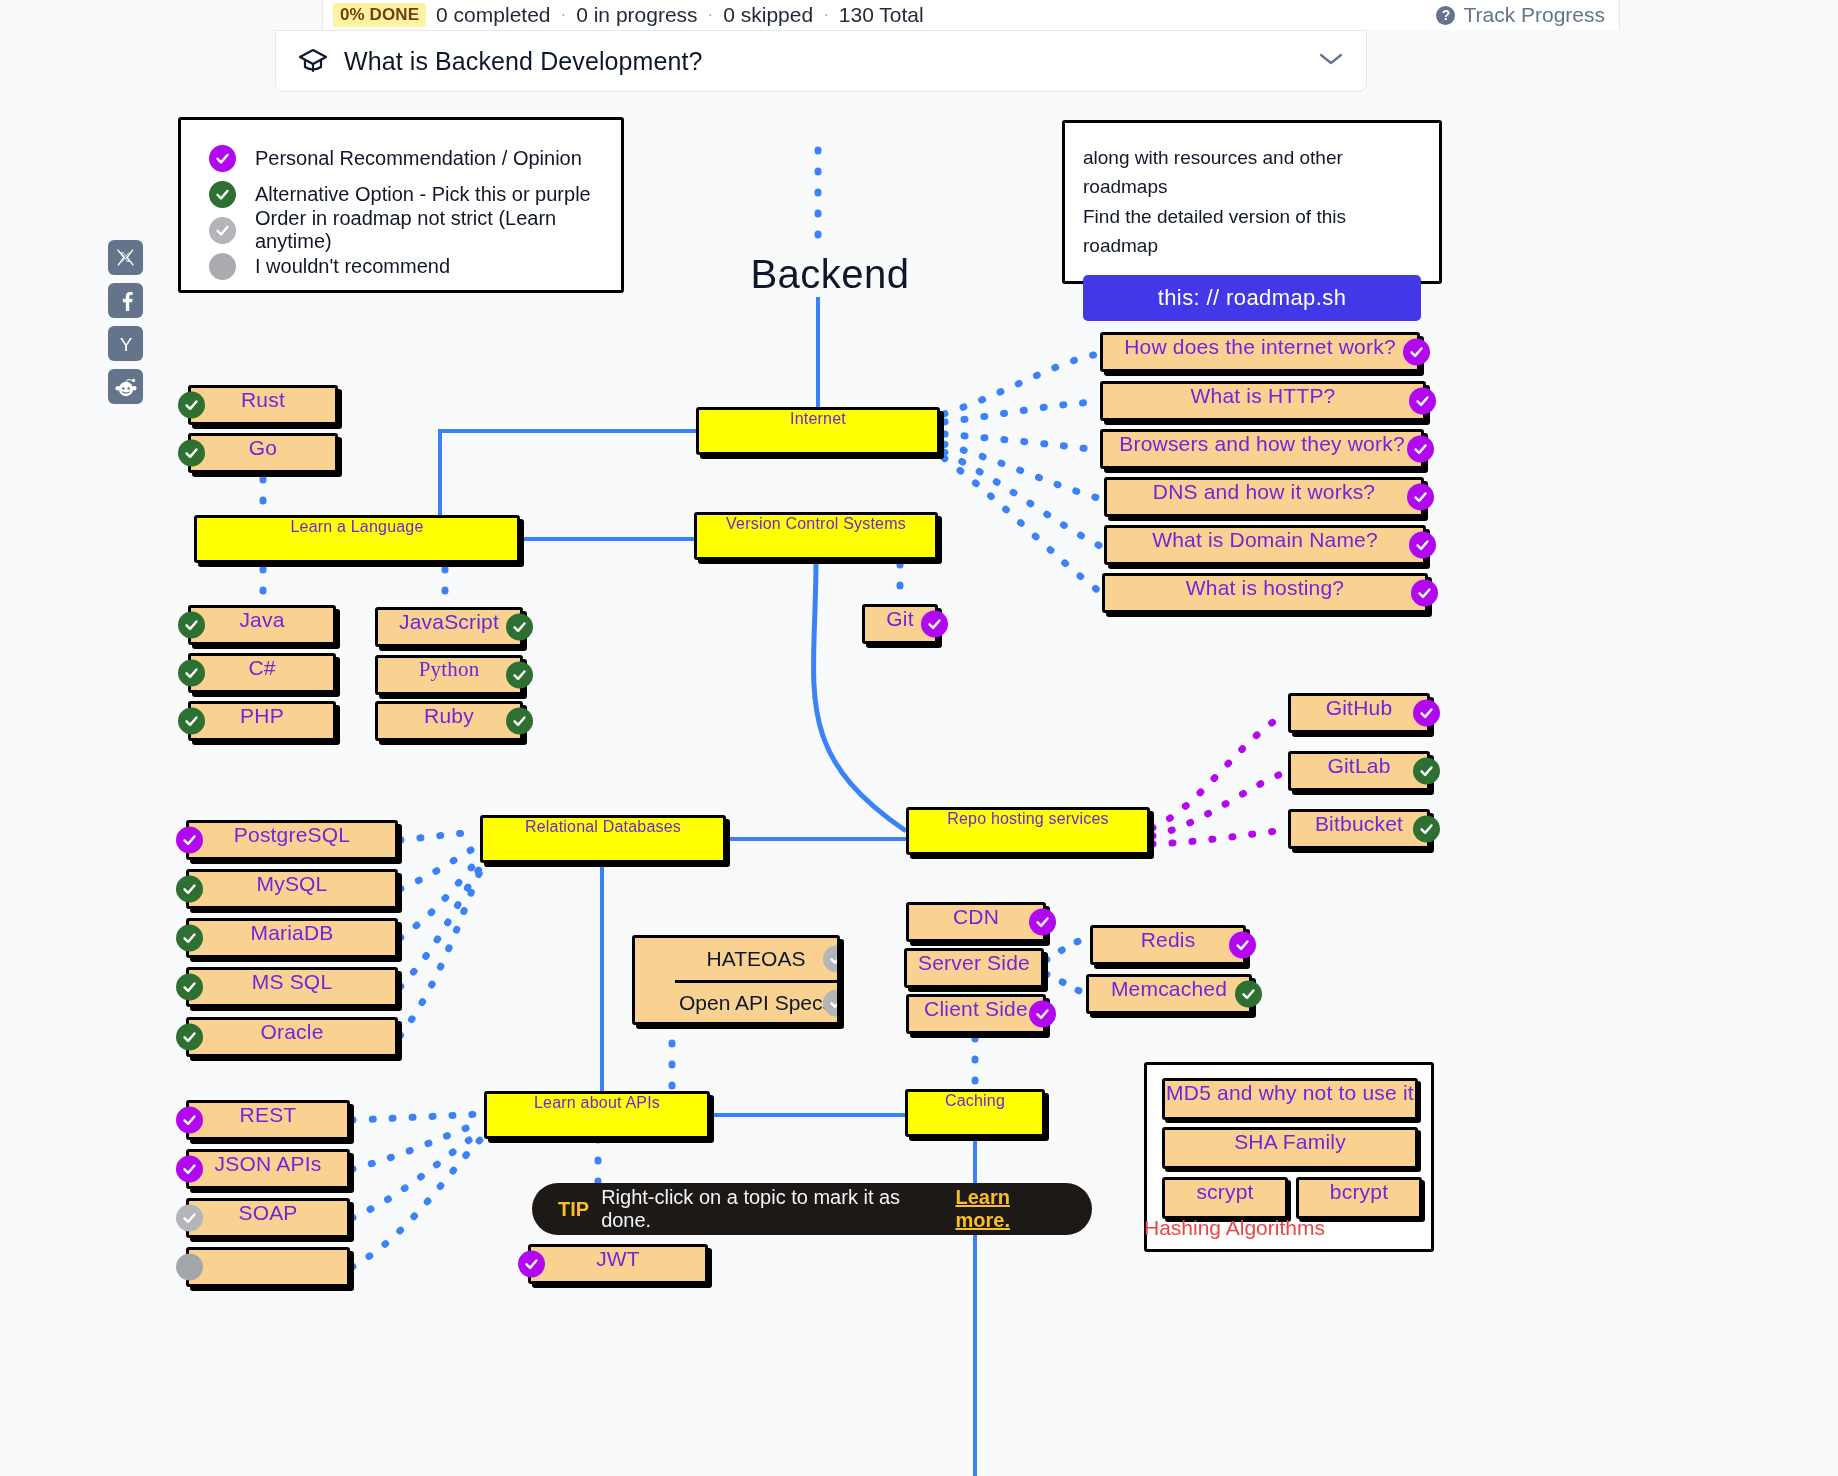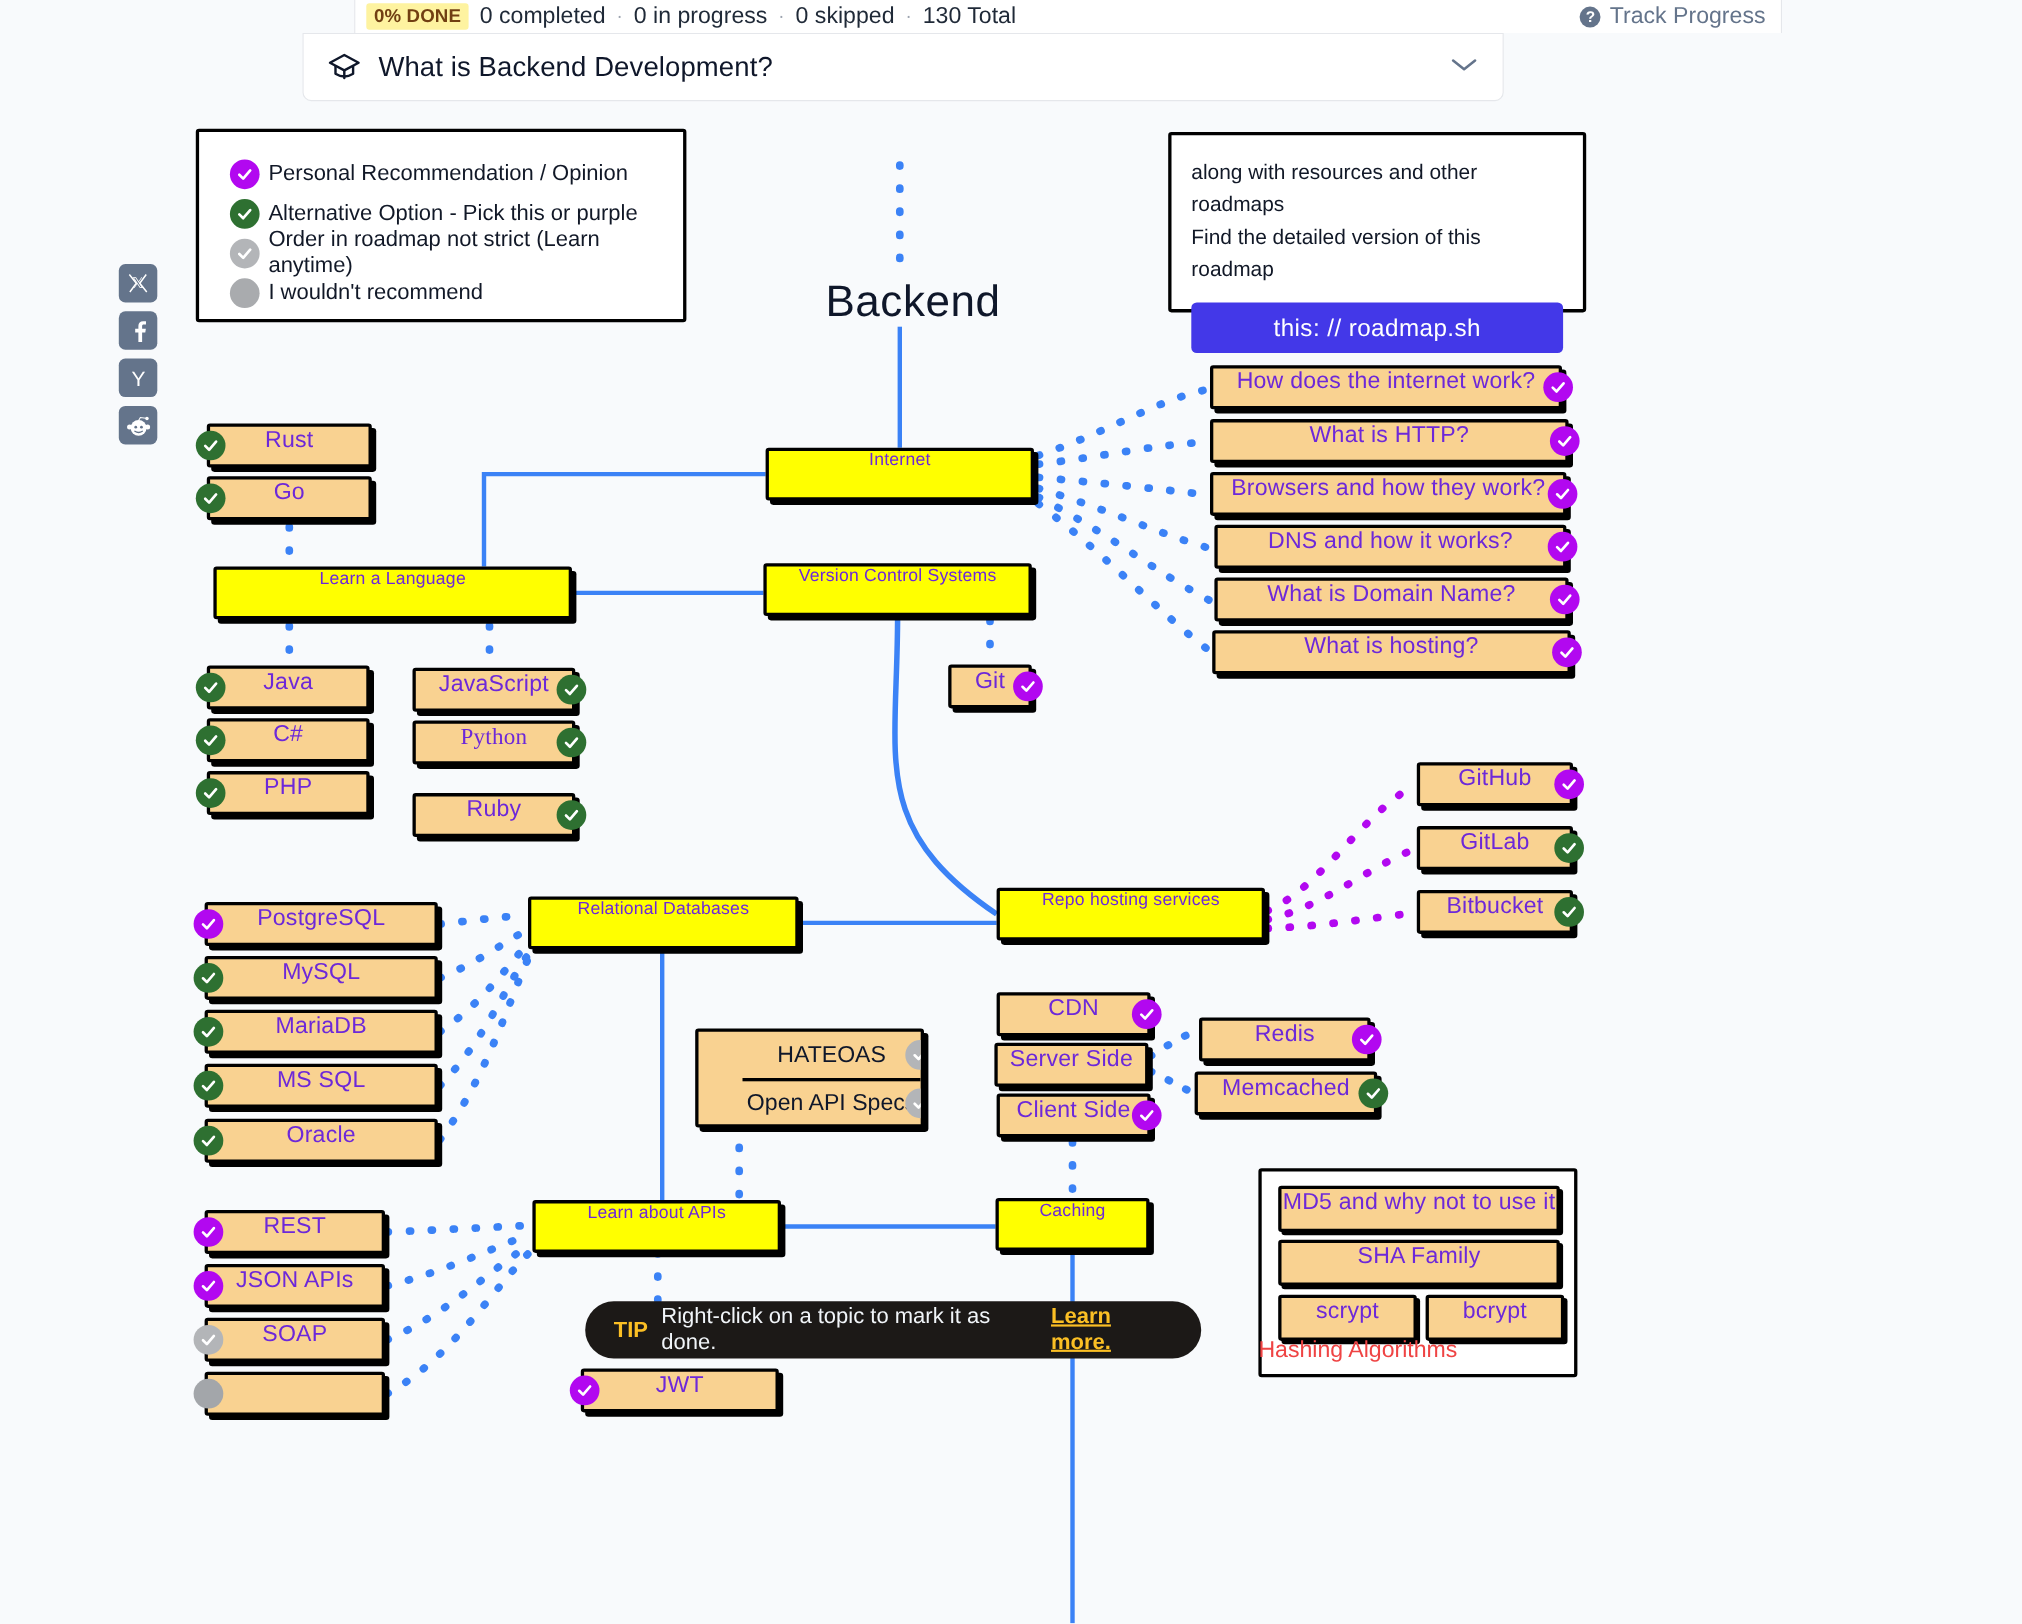--- a/index.html
+++ b/index.html
@@ -78,21 +78,21 @@
   .chk.grey   { background: #b3b5b8; }
   .chk.grey-plain { background: #a3a6aa; }
   .chk svg { width: 17px; height: 17px; }
 
   
   .legend {
     position: absolute; left: 178px; top: 25px; width: 446px; height: 176px;
     background: #fff; border: 3px solid #000; border-radius: 3px;
     padding: 20px 0 0 28px;
   }
-  .legend-row { display: flex; align-items: center; height: 36px; gap: 8px; }
+  .legend-row { display: flex; align-items: center; height: 36px; gap: 19px; }
   .legend-dot { width: 27px; height: 27px; border-radius: 50%; display: flex; align-items: center; justify-content: center; flex: none; }
   .legend-dot.purple { background: #b208f0; }
   .legend-dot.green  { background: #2e7031; }
   .legend-dot.grey   { background: #b3b5b8; }
   .legend-dot.solid  { background: #a9abae; }
   .legend-dot svg { width: 17px; height: 17px; }
   .legend-txt { font-size: 20px; color: #111827; }
 
   
   .roadmap-title {
@@ -392,21 +392,21 @@
           </span>
         </div>
         <div class="node secondary" style="left: 375px; top: 563px; width: 148px; height: 40px; font-family: Liberation Serif, serif;">
           <span>Python</span>
           <span class="chk green" style="right:-13px;top:50%;transform:translateY(-50%);">
             <svg viewBox="0 0 24 24">
               <path d="M5 12.5 L10 17.5 L19 7" stroke="#fff" stroke-width="3.4" fill="none" stroke-linecap="round" stroke-linejoin="round"></path>
             </svg>
           </span>
         </div>
-        <div class="node secondary" style="left: 375px; top: 609px; width: 148px; height: 40px; margin-top: 20px;">
+        <div class="node secondary" style="left: 375px; top: 609px; width: 148px; height: 40px;">
           <span>Ruby</span>
           <span class="chk green" style="right:-13px;top:50%;transform:translateY(-50%);">
             <svg viewBox="0 0 24 24">
               <path d="M5 12.5 L10 17.5 L19 7" stroke="#fff" stroke-width="3.4" fill="none" stroke-linecap="round" stroke-linejoin="round"></path>
             </svg>
           </span>
         </div>
         <div class="node secondary" style="left: 862px; top: 512px; width: 76px; height: 40px;">
           <span>Git</span>
           <span class="chk purple" style="right:-13px;top:50%;transform:translateY(-50%);">

